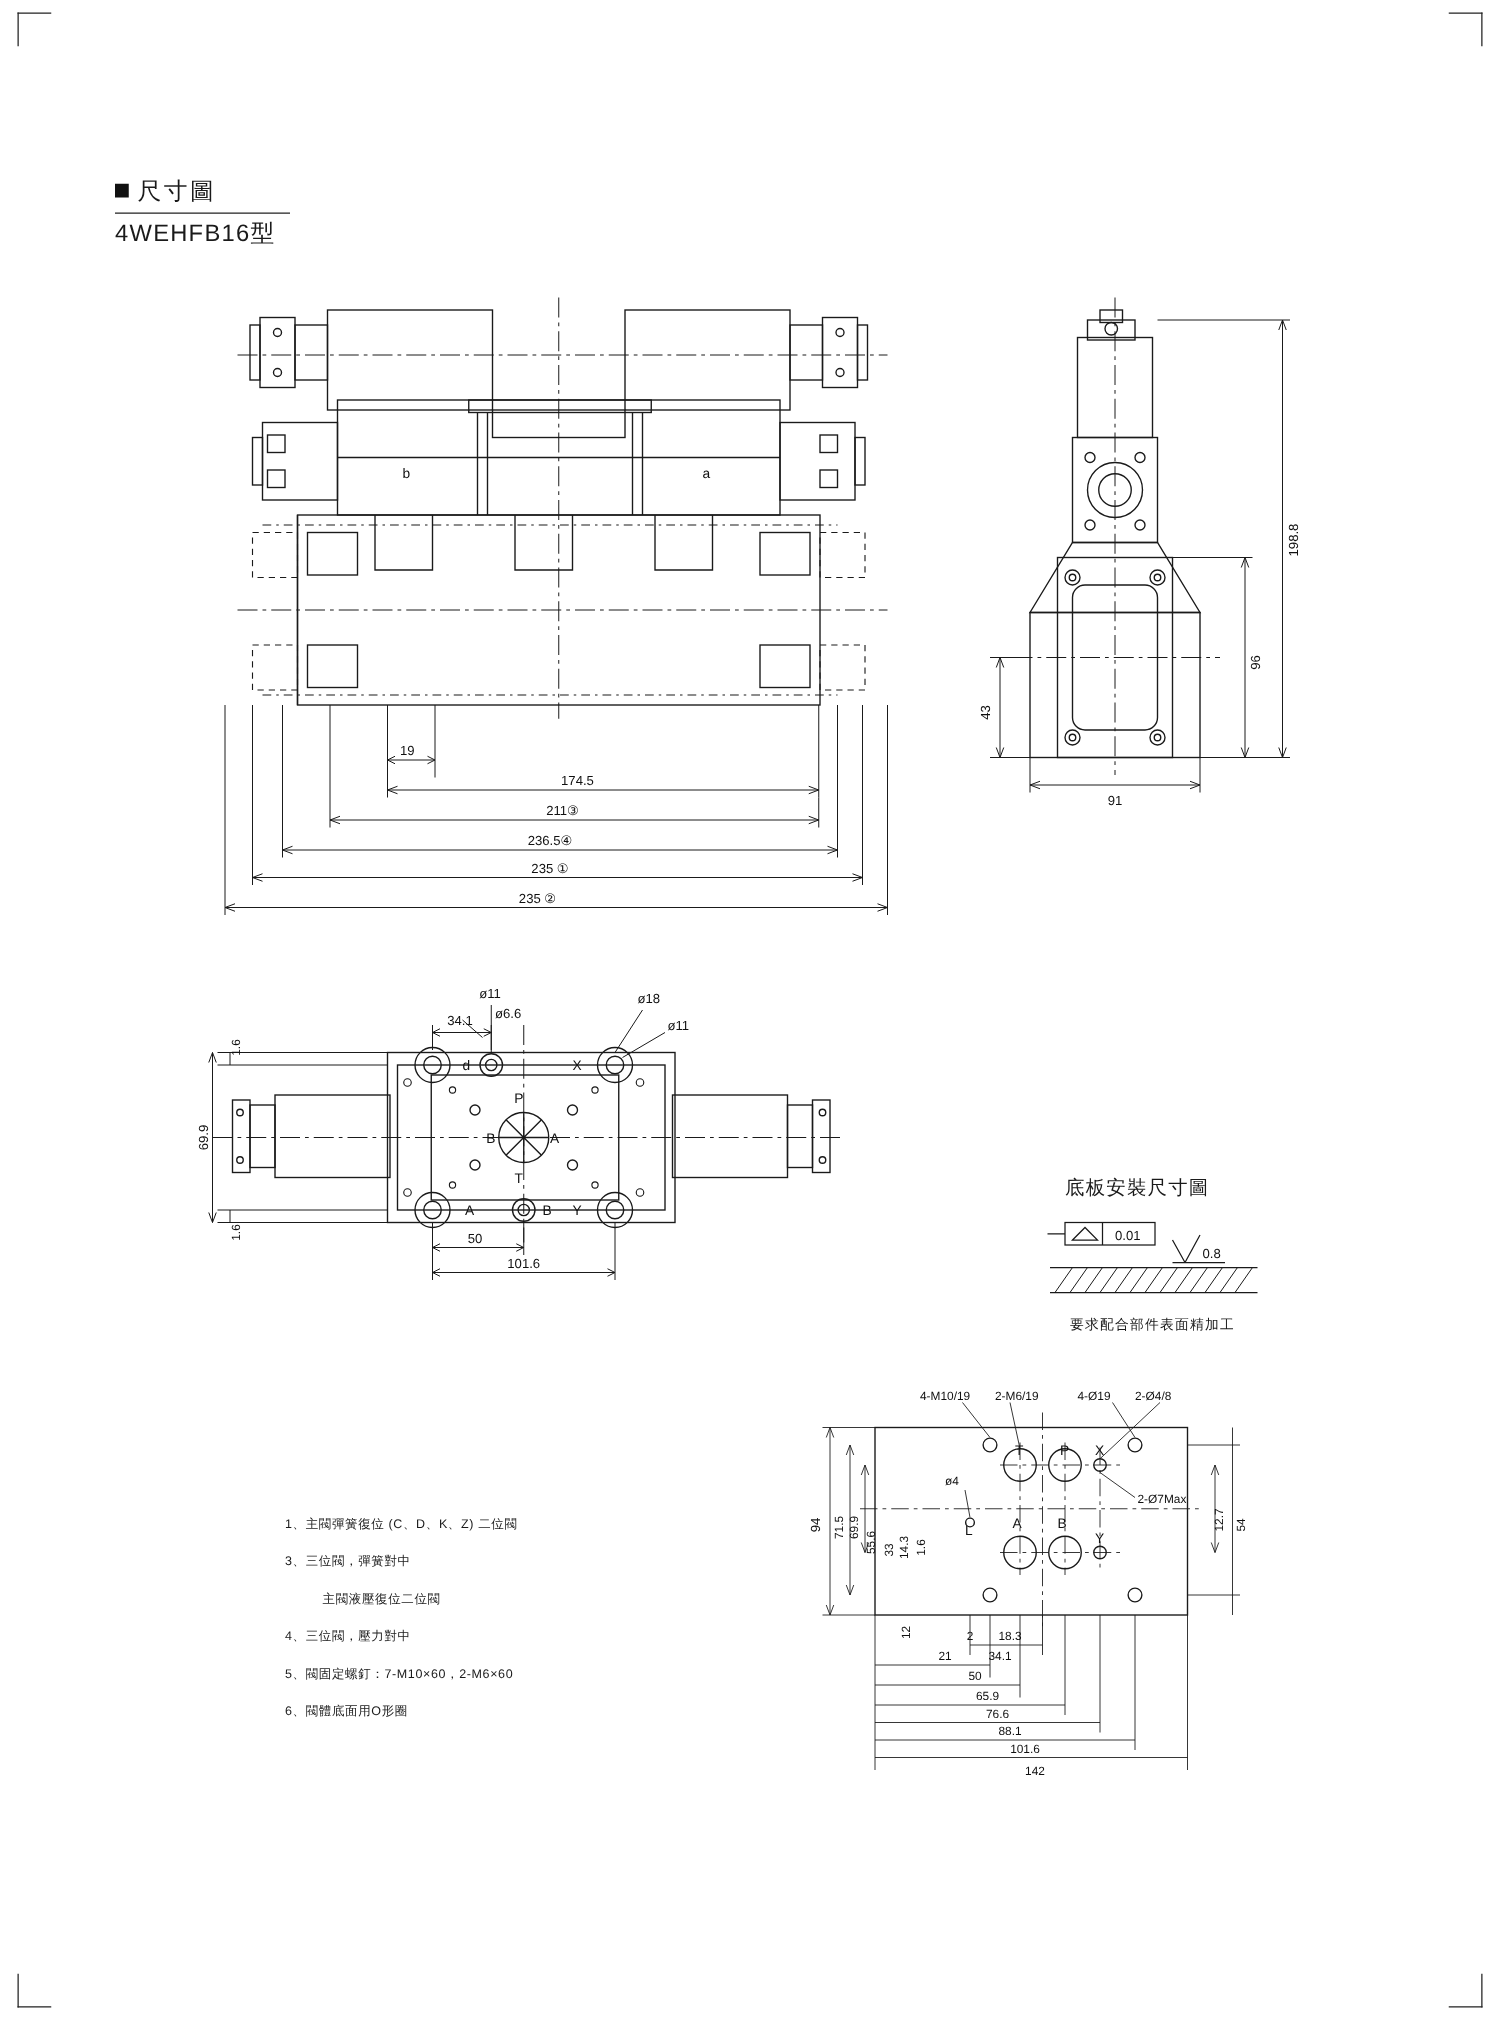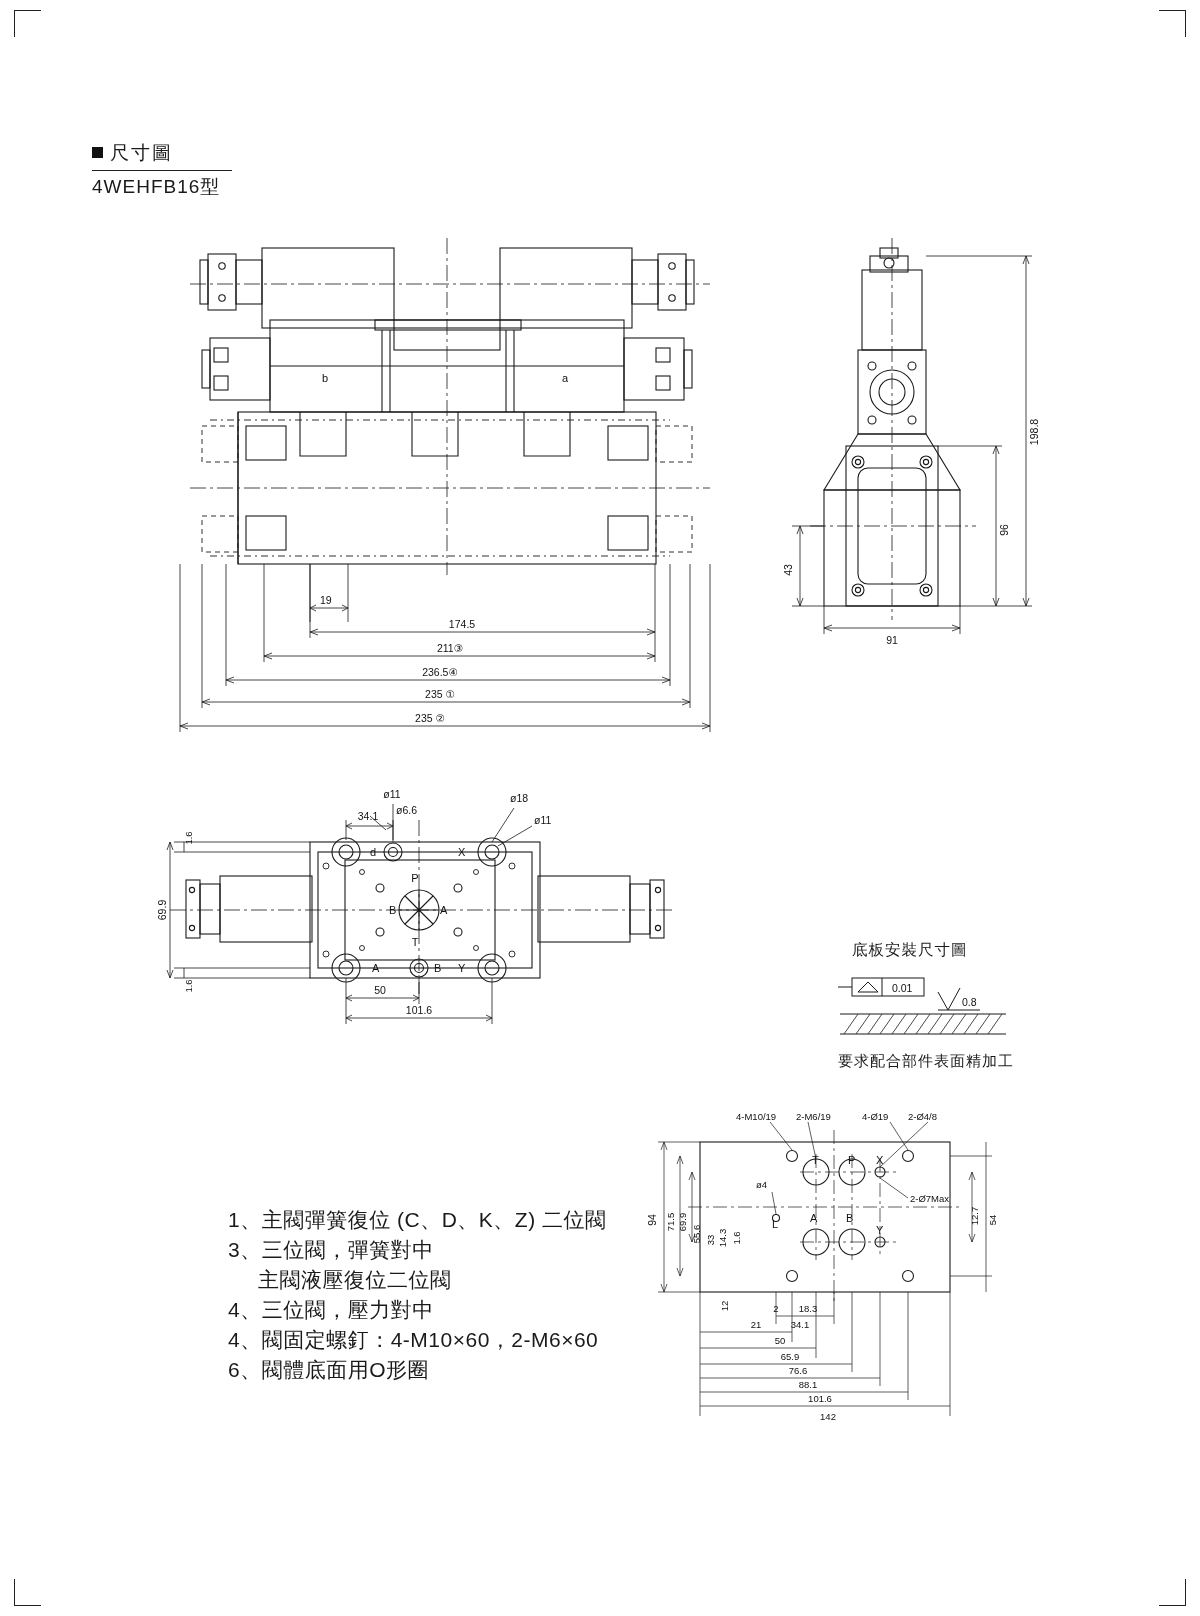--- a/index.html
+++ b/index.html
@@ -15,26 +15,26 @@
   .hdr .t1{font-size:19px;letter-spacing:2px;white-space:nowrap;}
   .hdr .sq{display:inline-block;width:11px;height:11px;background:#111;margin-right:7px;vertical-align:1px;}
   .hdr .rule{width:140px;height:1.4px;background:#222;margin:4px 0 3px 0;}
   .hdr .t2{font-size:19px;letter-spacing:1px;white-space:nowrap;}
 
   svg{display:block;}
   .dimtxt{font-family:"Liberation Sans",sans-serif;font-size:10.5px;fill:#111;}
   .dimtxt.sm{font-size:9.5px;}
   .lbl{font-family:"Liberation Sans",sans-serif;font-size:11px;fill:#111;}
 
-  .notes{position:absolute;left:228px;top:1205px;font-size:21px;line-height:30px;letter-spacing:.5px;}
+  .notes{position:absolute;left:228px;top:1205px;font-size:10px;line-height:30px;letter-spacing:.5px;}
   .notes div{white-space:nowrap;}
   .notes .ind{padding-left:30px;}
 
   .plateTitle{position:absolute;left:852px;top:940px;font-size:15.5px;letter-spacing:1px;white-space:nowrap;}
-  .plateNote{position:absolute;left:838px;top:1052px;font-size:15px;letter-spacing:1px;white-space:nowrap;}
+  .plateNote{position:absolute;left:856px;top:1052px;font-size:11px;letter-spacing:1px;white-space:nowrap;}
 </style>
 </head>
 <body>
 
 <div class="page">
 
   <div class="corner tl"></div>
   <div class="corner tr"></div>
   <div class="corner bl"></div>
   <div class="corner br"></div>
@@ -511,17 +511,17 @@
     <text class="dimtxt sm" x="168" y="278" text-anchor="middle">88.1</text>
     <text class="dimtxt sm" x="180" y="292" text-anchor="middle">101.6</text>
     <text class="dimtxt sm" x="188" y="310" text-anchor="middle">142</text>
   </svg>
 
   <div class="notes">
     <div>1、主閥彈簧復位 (C、D、K、Z) 二位閥</div>
     <div>3、三位閥，彈簧對中</div>
     <div class="ind">主閥液壓復位二位閥</div>
     <div>4、三位閥，壓力對中</div>
-    <div>4、閥固定螺釘：4-M10×60，2-M6×60</div>
+    <div>5、閥固定螺釘：7-M10×60，2-M6×60</div>
     <div>6、閥體底面用O形圈</div>
   </div>
 
 </div>
 
 </body></html>

